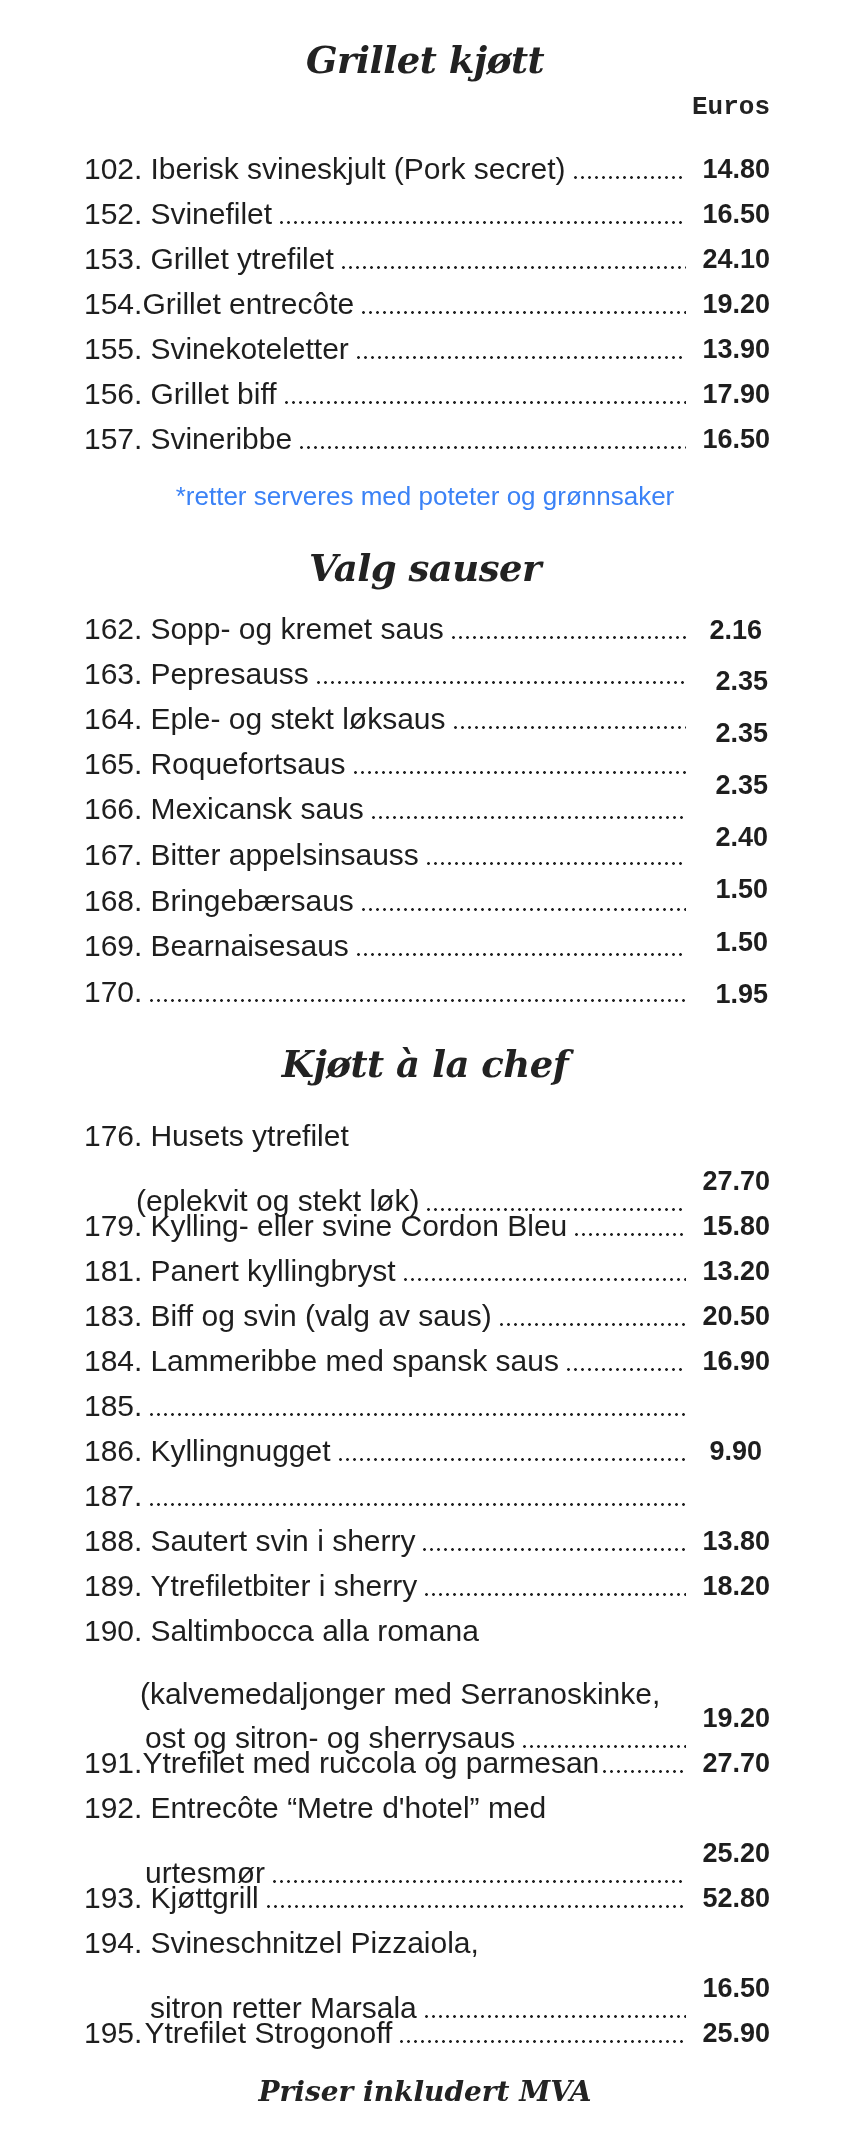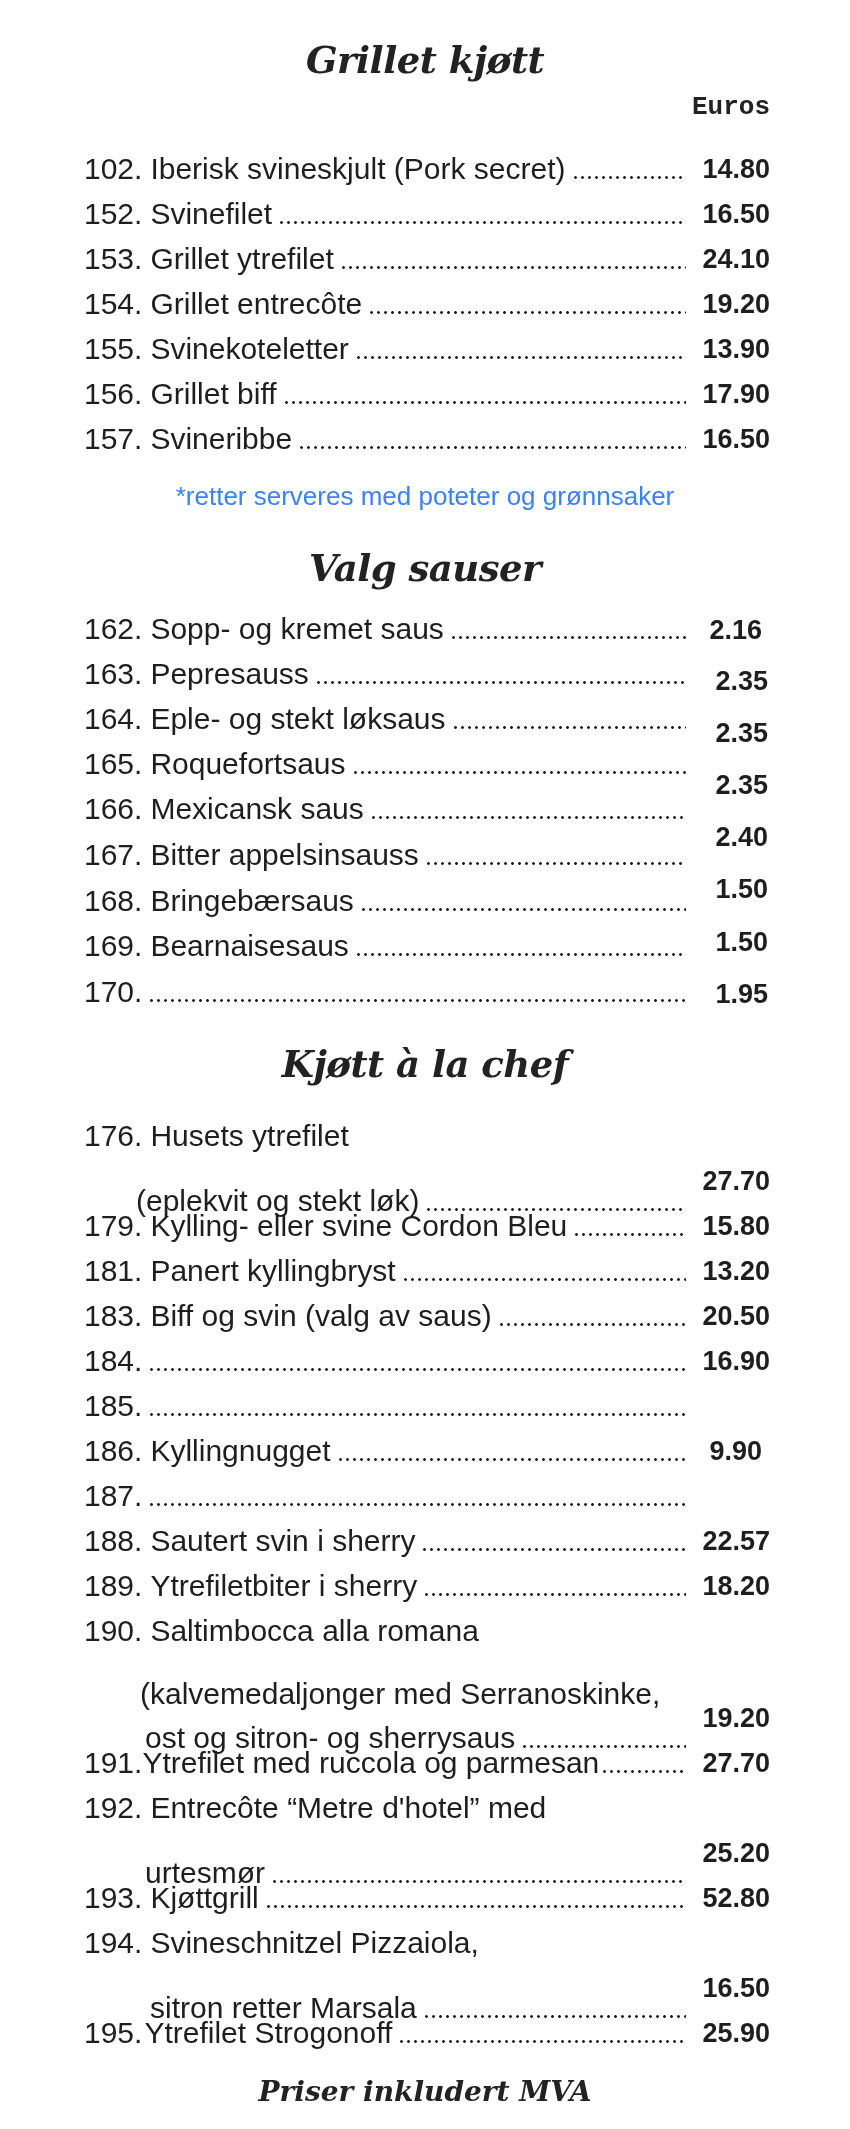--- a/index.html
+++ b/index.html
@@ -46,21 +46,21 @@
 
 <div class="row" style="top:238px">
     <span class="num">153.</span>
     <span class="name" style="margin-left:8px">Grillet ytrefilet</span>
     <span class="lead"></span>
   </div>
 <div class="price" style="top:244px">24.10</div>
 
 <div class="row" style="top:283px">
     <span class="num">154.</span>
-    <span class="name" style="margin-left:8px">Grillet entrecôte</span>
+    <span class="name" style="">Grillet entrecôte</span>
     <span class="lead"></span>
   </div>
 <div class="price" style="top:289px">19.20</div>
 
 <div class="row" style="top:328px">
     <span class="num">155.</span>
     <span class="name" style="margin-left:8px">Svinekoteletter</span>
     <span class="lead"></span>
   </div>
 <div class="price" style="top:334px">13.90</div>
@@ -173,20 +173,21 @@
 
 <div class="row" style="top:1295px">
     <span class="num">183.</span>
     <span class="name" style="margin-left:8px">Biff og svin (valg av saus)</span>
     <span class="lead"></span>
   </div>
 <div class="price" style="top:1301px">20.50</div>
 
 <div class="row" style="top:1340px">
     <span class="num">184.</span>
+    <span class="name" style="margin-left:8px">Lammeribbe med spansk saus</span>
     <span class="lead"></span>
   </div>
 <div class="price" style="top:1346px">16.90</div>
 
 <div class="row" style="top:1385px">
     <span class="num">185.</span>
     <span class="name"></span>
     <span class="lead"></span>
   </div>
 
@@ -201,21 +202,21 @@
     <span class="num">187.</span>
     <span class="name"></span>
     <span class="lead"></span>
   </div>
 
 <div class="row" style="top:1520px">
     <span class="num">188.</span>
     <span class="name" style="margin-left:8px">Sautert svin i sherry</span>
     <span class="lead"></span>
   </div>
-<div class="price" style="top:1526px">22.57</div>
+<div class="price" style="top:1526px">13.80</div>
 
 <div class="row" style="top:1565px">
     <span class="num">189.</span>
     <span class="name" style="margin-left:8px">Ytrefiletbiter i sherry</span>
     <span class="lead"></span>
   </div>
 <div class="price" style="top:1571px">18.20</div>
 
 <div class="row nolead" style="top:1610px">
     <span class="num">190.</span>

